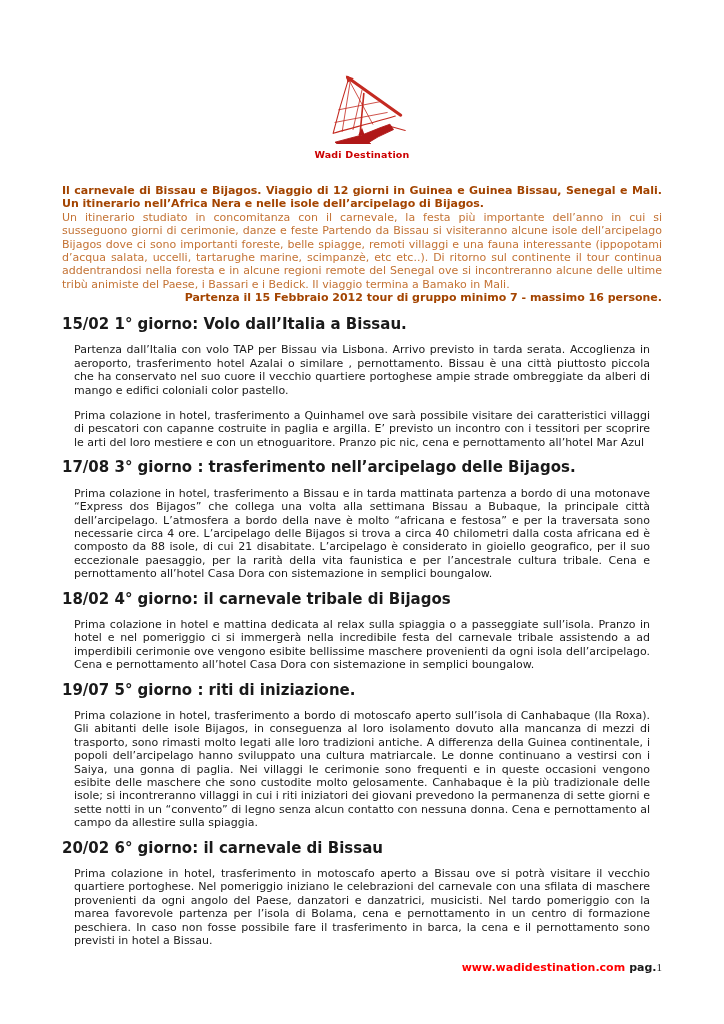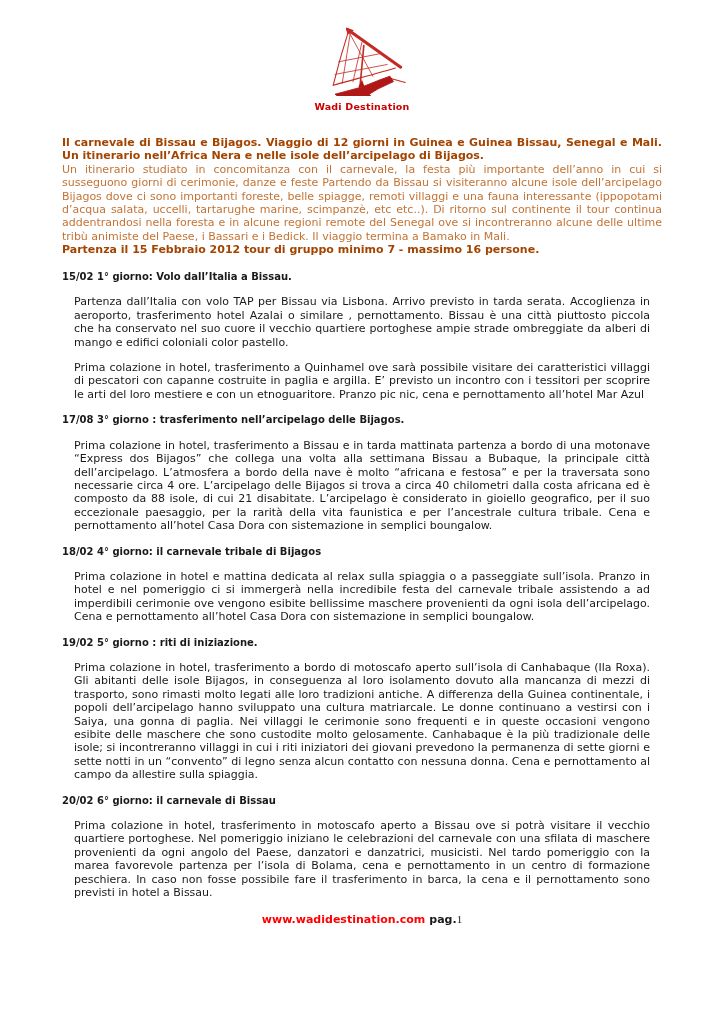--- a/index.html
+++ b/index.html
@@ -7,21 +7,21 @@
     width: 724px;
     height: 1024px;
     background: #ffffff;
     font-family: "DejaVu Sans", sans-serif;
     overflow: hidden;
   }
   .page {
     box-sizing: border-box;
     width: 724px;
     height: 796px;
-    padding: 24px 62px 0 62px;
+    padding: 72px 62px 0 62px;
   }
   .logo-wrap {
     text-align: center;
     margin-bottom: 24px;
   }
   .logo-wrap svg { display: inline-block; }
   .brand {
     font-size: 9.5px;
     font-weight: bold;
     color: #CC0000;
@@ -42,38 +42,39 @@
     line-height: 13.4px;
     color: #C47335;
     text-align: justify;
   }
   .departure {
     margin: 0 0 13.4px 0;
     font-size: 11px;
     line-height: 13.4px;
     font-weight: bold;
     color: #A34400;
+    text-align: right;
   }
   .day-heading {
     margin: 0;
-    font-size: 10px;
+    font-size: 15px;
     line-height: 13.4px;
     font-weight: bold;
     color: #1A1A1A;
   }
   .day-body {
     margin: 12px;
     font-size: 11px;
     line-height: 13.4px;
     color: #1A1A1A;
     text-align: justify;
   }
   .footer {
     margin-top: 14px;
-    text-align: center;
+    text-align: right;
     font-size: 11px;
     line-height: 13.4px;
   }
   .footer-url {
     color: #FF0000;
     font-weight: bold;
   }
   .footer-pag {
     color: #1A1A1A;
     font-weight: bold;
@@ -139,21 +140,21 @@
     <h2 class="day-heading">17/08 3° giorno : trasferimento nell’arcipelago delle Bijagos.</h2>
     <p class="day-body">Prima colazione in hotel, trasferimento a Bissau e in tarda mattinata partenza a bordo di una motonave “Express dos Bijagos” che collega una volta alla settimana Bissau a Bubaque, la principale città dell’arcipelago. L’atmosfera a bordo della nave è molto “africana e festosa” e per la traversata sono necessarie circa 4 ore.  L’arcipelago delle Bijagos si trova a circa 40 chilometri dalla costa africana ed è composto da 88 isole, di cui 21 disabitate. L’arcipelago è considerato in gioiello geografico, per il suo eccezionale paesaggio, per la rarità della vita faunistica e per l’ancestrale cultura tribale. Cena e pernottamento all’hotel Casa Dora con sistemazione in semplici boungalow.</p>
   </section>
 
   <section class="day">
     <h2 class="day-heading">18/02 4° giorno: il carnevale tribale di Bijagos</h2>
     <p class="day-body">Prima colazione in hotel e mattina dedicata al relax sulla spiaggia o a passeggiate sull’isola. Pranzo in hotel e nel pomeriggio ci si immergerà nella incredibile festa del carnevale tribale assistendo a ad imperdibili cerimonie ove vengono esibite bellissime maschere provenienti da ogni isola dell’arcipelago. Cena e pernottamento all’hotel Casa Dora con sistemazione in semplici boungalow.</p>
   </section>
 
   <section class="day">
-    <h2 class="day-heading">19/02 5° giorno : riti di iniziazione.</h2>
+    <h2 class="day-heading">19/07 5° giorno : riti di iniziazione.</h2>
     <p class="day-body">Prima colazione in hotel, trasferimento a bordo di motoscafo aperto sull’isola di Canhabaque (Ila Roxa).  Gli abitanti delle isole Bijagos, in conseguenza al loro isolamento dovuto alla  mancanza di mezzi di trasporto, sono rimasti molto legati alle loro tradizioni antiche.  A differenza della Guinea continentale, i popoli dell’arcipelago hanno sviluppato una cultura matriarcale. Le donne continuano a vestirsi con i Saiya, una gonna di paglia. Nei villaggi le cerimonie sono frequenti e in queste occasioni vengono esibite delle  maschere che sono custodite molto gelosamente. Canhabaque è la più tradizionale delle isole; si incontreranno villaggi in cui i riti iniziatori dei giovani prevedono la permanenza di sette giorni e sette notti in un “convento” di legno senza alcun contatto con nessuna donna. Cena e pernottamento al campo da allestire sulla spiaggia.</p>
   </section>
 
   <section class="day">
     <h2 class="day-heading">20/02 6° giorno:  il carnevale di Bissau</h2>
     <p class="day-body">Prima colazione in hotel, trasferimento in motoscafo aperto a Bissau ove si potrà visitare il vecchio quartiere portoghese. Nel pomeriggio iniziano le celebrazioni del carnevale con una sfilata di maschere provenienti da ogni angolo del Paese, danzatori e danzatrici, musicisti. Nel tardo pomeriggio con la marea favorevole partenza per l’isola di Bolama, cena e pernottamento in un centro di formazione peschiera. In caso non fosse possibile fare il trasferimento in barca, la cena e il pernottamento sono previsti in hotel a Bissau.</p>
   </section>
 
   <div class="footer">
     <span class="footer-url">www.wadidestination.com</span><span class="footer-pag">pag.</span><span class="footer-num">1</span>

